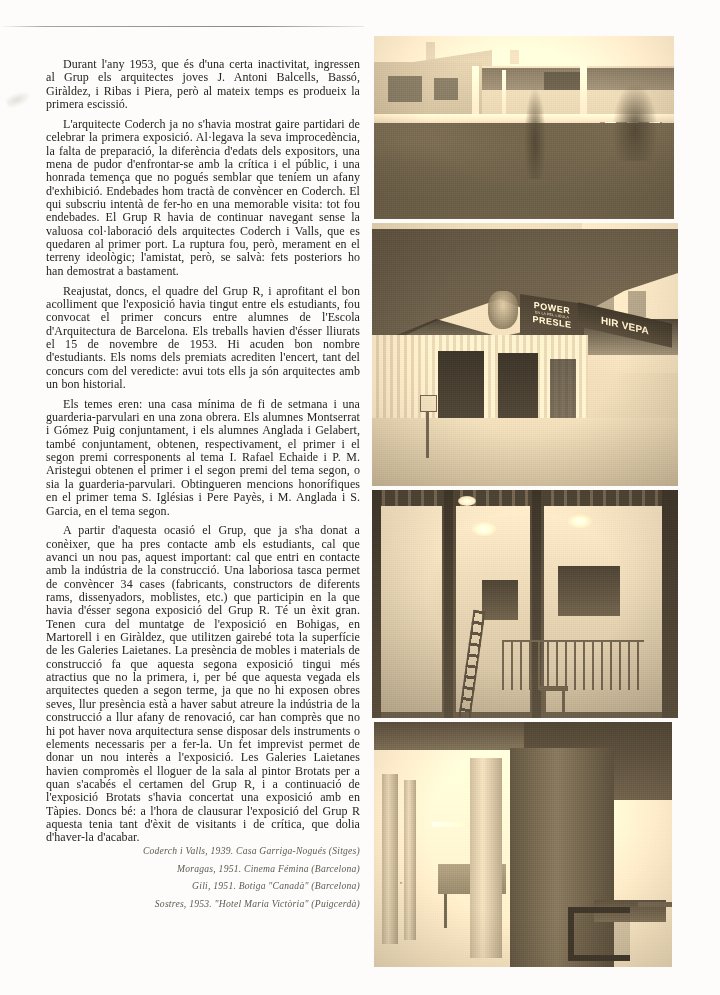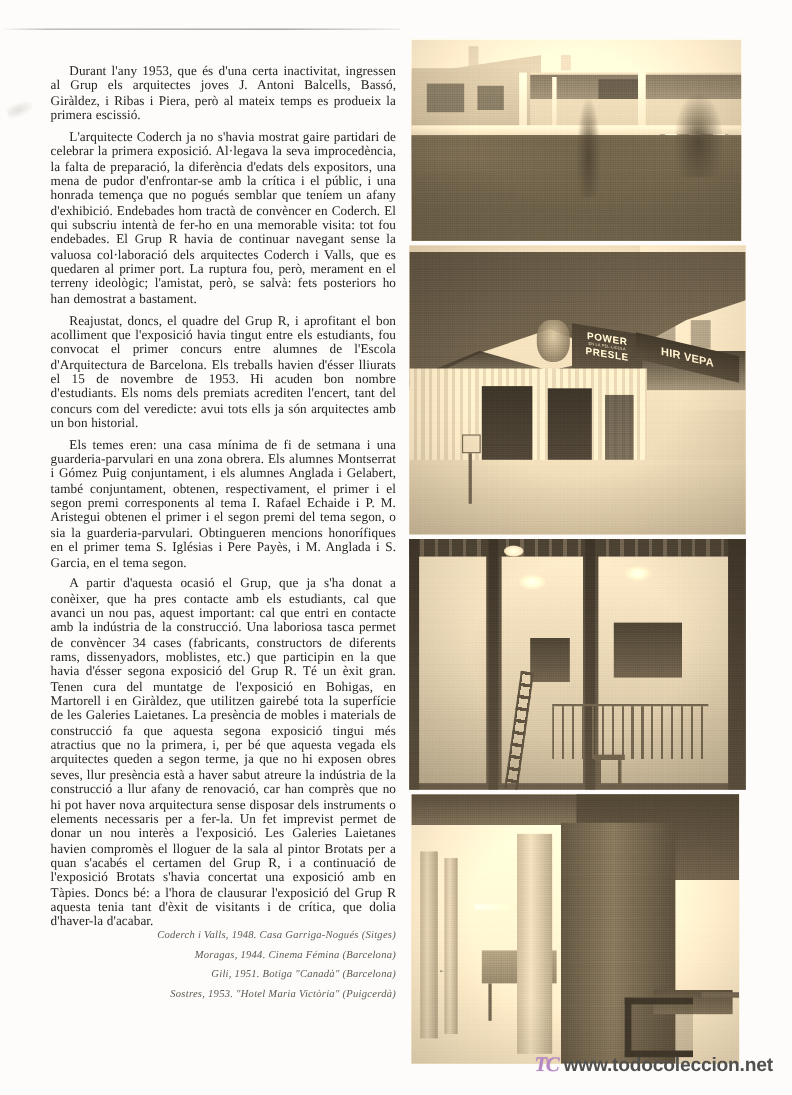--- a/index.html
+++ b/index.html
@@ -348,22 +348,22 @@
 
   <div id="text-col">
     <p class="para">Durant l'any 1953, que és d'una certa inactivitat, ingressen al Grup els arquitectes joves J. Antoni Balcells, Bassó, Giràldez, i Ribas i Piera, però al mateix temps es produeix la primera escissió.</p>
     <p class="para">L'arquitecte Coderch ja no s'havia mostrat gaire partidari de celebrar la primera exposició. Al·legava la seva improcedència, la falta de preparació, la diferència d'edats dels expositors, una mena de pudor d'enfrontar-se amb la crítica i el públic, i una honrada temença que no pogués semblar que teníem un afany d'exhibició. Endebades hom tractà de convèncer en Coderch. El qui subscriu intentà de fer-ho en una memorable visita: tot fou endebades. El Grup R havia de continuar navegant sense la valuosa col·laboració dels arquitectes Coderch i Valls, que es quedaren al primer port. La ruptura fou, però, merament en el terreny ideològic; l'amistat, però, se salvà: fets posteriors ho han demostrat a bastament.</p>
     <p class="para">Reajustat, doncs, el quadre del Grup R, i aprofitant el bon acolliment que l'exposició havia tingut entre els estudiants, fou convocat el primer concurs entre alumnes de l'Escola d'Arquitectura de Barcelona. Els treballs havien d'ésser lliurats el 15 de novembre de 1953. Hi acuden bon nombre d'estudiants. Els noms dels premiats acrediten l'encert, tant del concurs com del veredicte: avui tots ells ja són arquitectes amb un bon historial.</p>
     <p class="para">Els temes eren: una casa mínima de fi de setmana i una guarderia-parvulari en una zona obrera. Els alumnes Montserrat i Gómez Puig conjuntament, i els alumnes Anglada i Gelabert, també conjuntament, obtenen, respectivament, el primer i el segon premi corresponents al tema I. Rafael Echaide i P. M. Aristegui obtenen el primer i el segon premi del tema segon, o sia la guarderia-parvulari. Obtingueren mencions honorífiques en el primer tema S. Iglésias i Pere Payès, i M. Anglada i S. Garcia, en el tema segon.</p>
     <p class="para">A partir d'aquesta ocasió el Grup, que ja s'ha donat a conèixer, que ha pres contacte amb els estudiants, cal que avanci un nou pas, aquest important: cal que entri en contacte amb la indústria de la construcció. Una laboriosa tasca permet de convèncer 34 cases (fabricants, constructors de diferents rams, dissenyadors, moblistes, etc.) que participin en la que havia d'ésser segona exposició del Grup R. Té un èxit gran. Tenen cura del muntatge de l'exposició en Bohigas, en Martorell i en Giràldez, que utilitzen gairebé tota la superfície de les Galeries Laietanes. La presència de mobles i materials de construcció fa que aquesta segona exposició tingui més atractius que no la primera, i, per bé que aquesta vegada els arquitectes queden a segon terme, ja que no hi exposen obres seves, llur presència està a haver sabut atreure la indústria de la construcció a llur afany de renovació, car han comprès que no hi pot haver nova arquitectura sense disposar dels instruments o elements necessaris per a fer-la. Un fet imprevist permet de donar un nou interès a l'exposició. Les Galeries Laietanes havien compromès el lloguer de la sala al pintor Brotats per a quan s'acabés el certamen del Grup R, i a continuació de l'exposició Brotats s'havia concertat una exposició amb en Tàpies. Doncs bé: a l'hora de clausurar l'exposició del Grup R aquesta tenia tant d'èxit de visitants i de crítica, que dolia d'haver-la d'acabar.</p>
   </div>
 
   <div id="captions">
-    <div class="caption-line">Coderch i Valls, 1948. Casa Garriga-Nogués (Sitges)</div>
-    <div class="caption-line">Moragas, 1944. Cinema Fémina (Barcelona)</div>
+    <div class="caption-line">Coderch i Valls, 1939. Casa Garriga-Nogués (Sitges)</div>
+    <div class="caption-line">Moragas, 1951. Cinema Fémina (Barcelona)</div>
     <div class="caption-line">Gili, 1951. Botiga "Canadà" (Barcelona)</div>
     <div class="caption-line">Sostres, 1953. "Hotel Maria Victòria" (Puigcerdà)</div>
   </div>
 
   <div id="photo-col">
 
     <div class="photo" id="photo-house">
       <div class="sky"></div>
       <div class="chimney" style="left:52px;top:6px;"></div>
       <div class="chimney" style="left:136px;top:14px;height:14px;"></div>
@@ -447,18 +447,14 @@
       <div class="col dark" style="left:136px;top:26px;width:104px;height:219px;"></div>
       <div class="sofa"></div>
       <div class="sidetable"></div>
       <div class="chair"></div>
       <div class="grain"></div>
       <div class="vign"></div>
     </div>
 
   </div>
 
-  <div id="watermark">
-    <span id="wm-logo">TC</span>
-    <span id="wm-text">www.todocoleccion.net</span>
-  </div>
 
 </div>
 
 </body></html>

